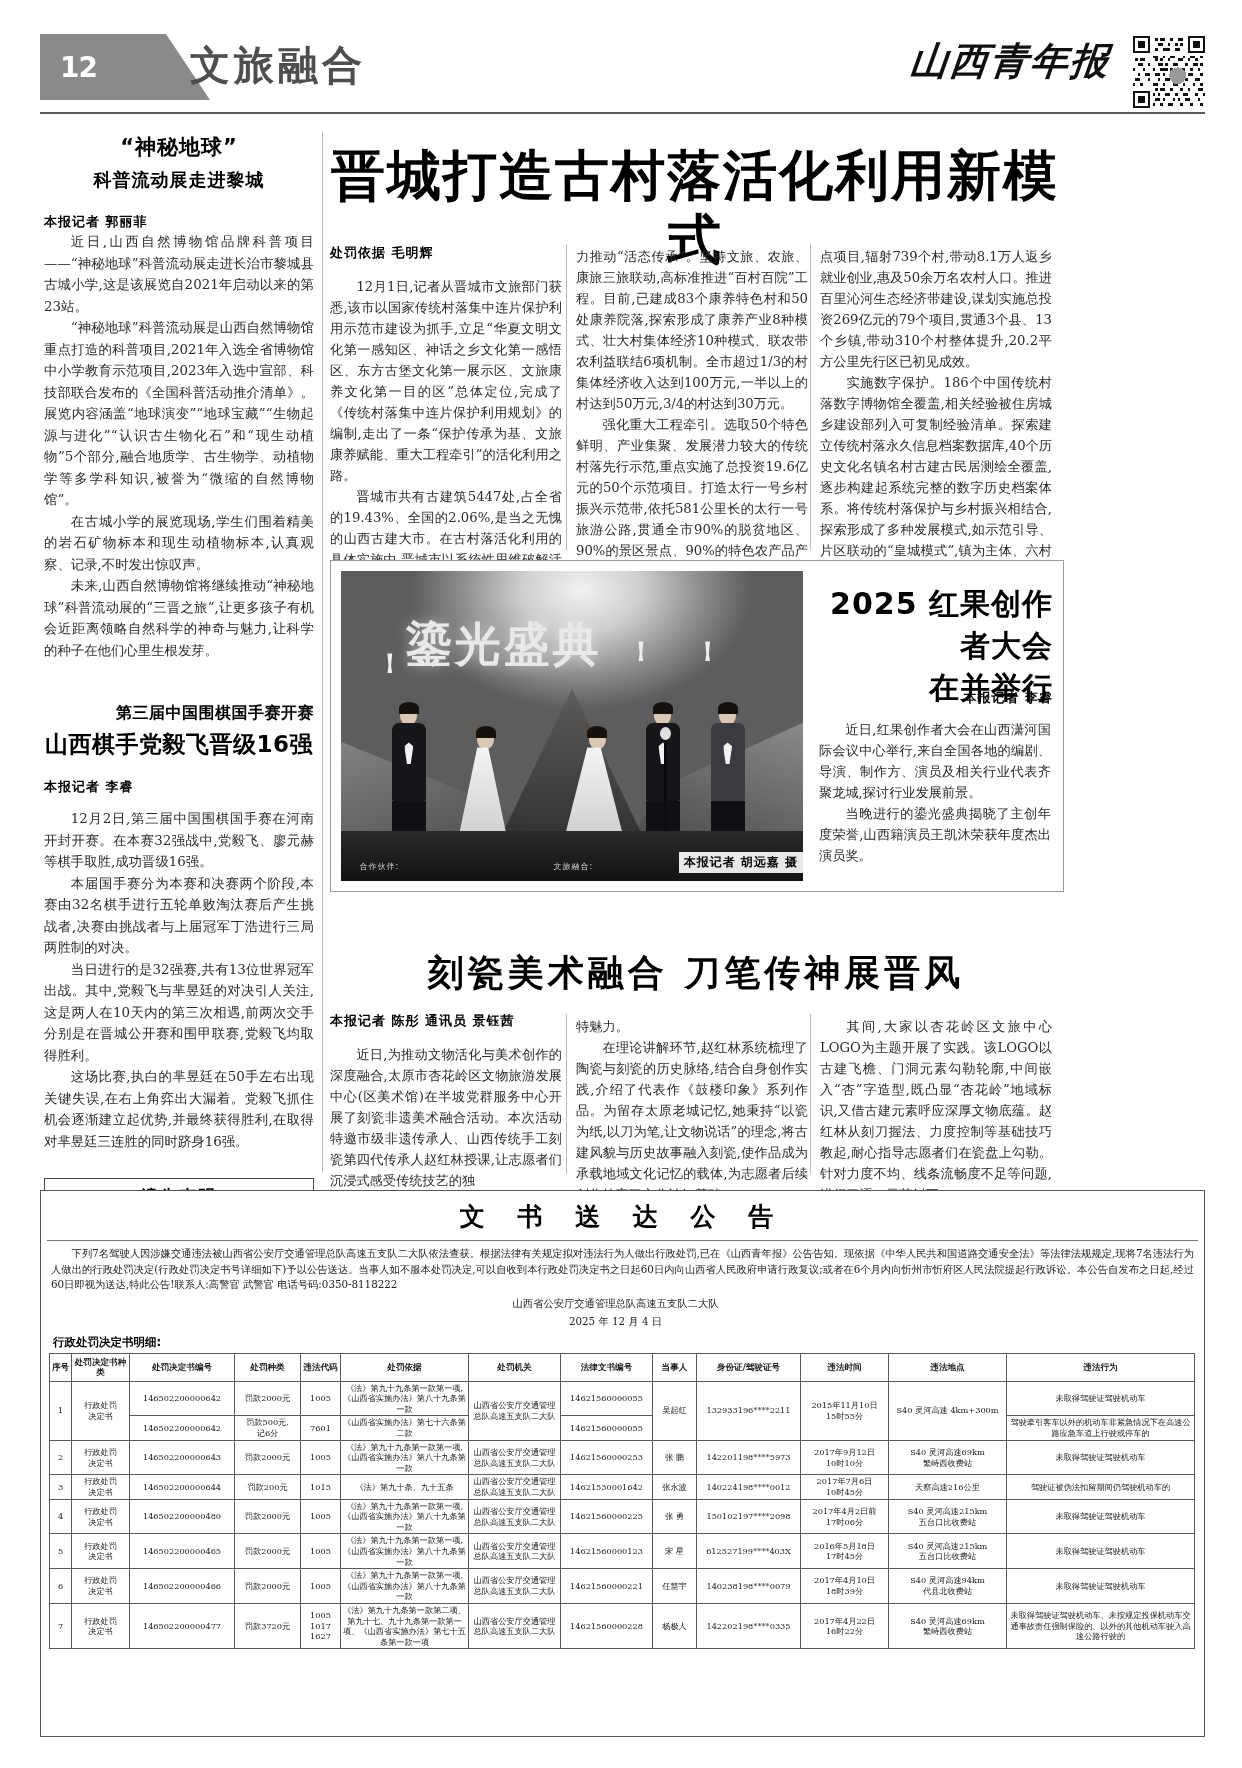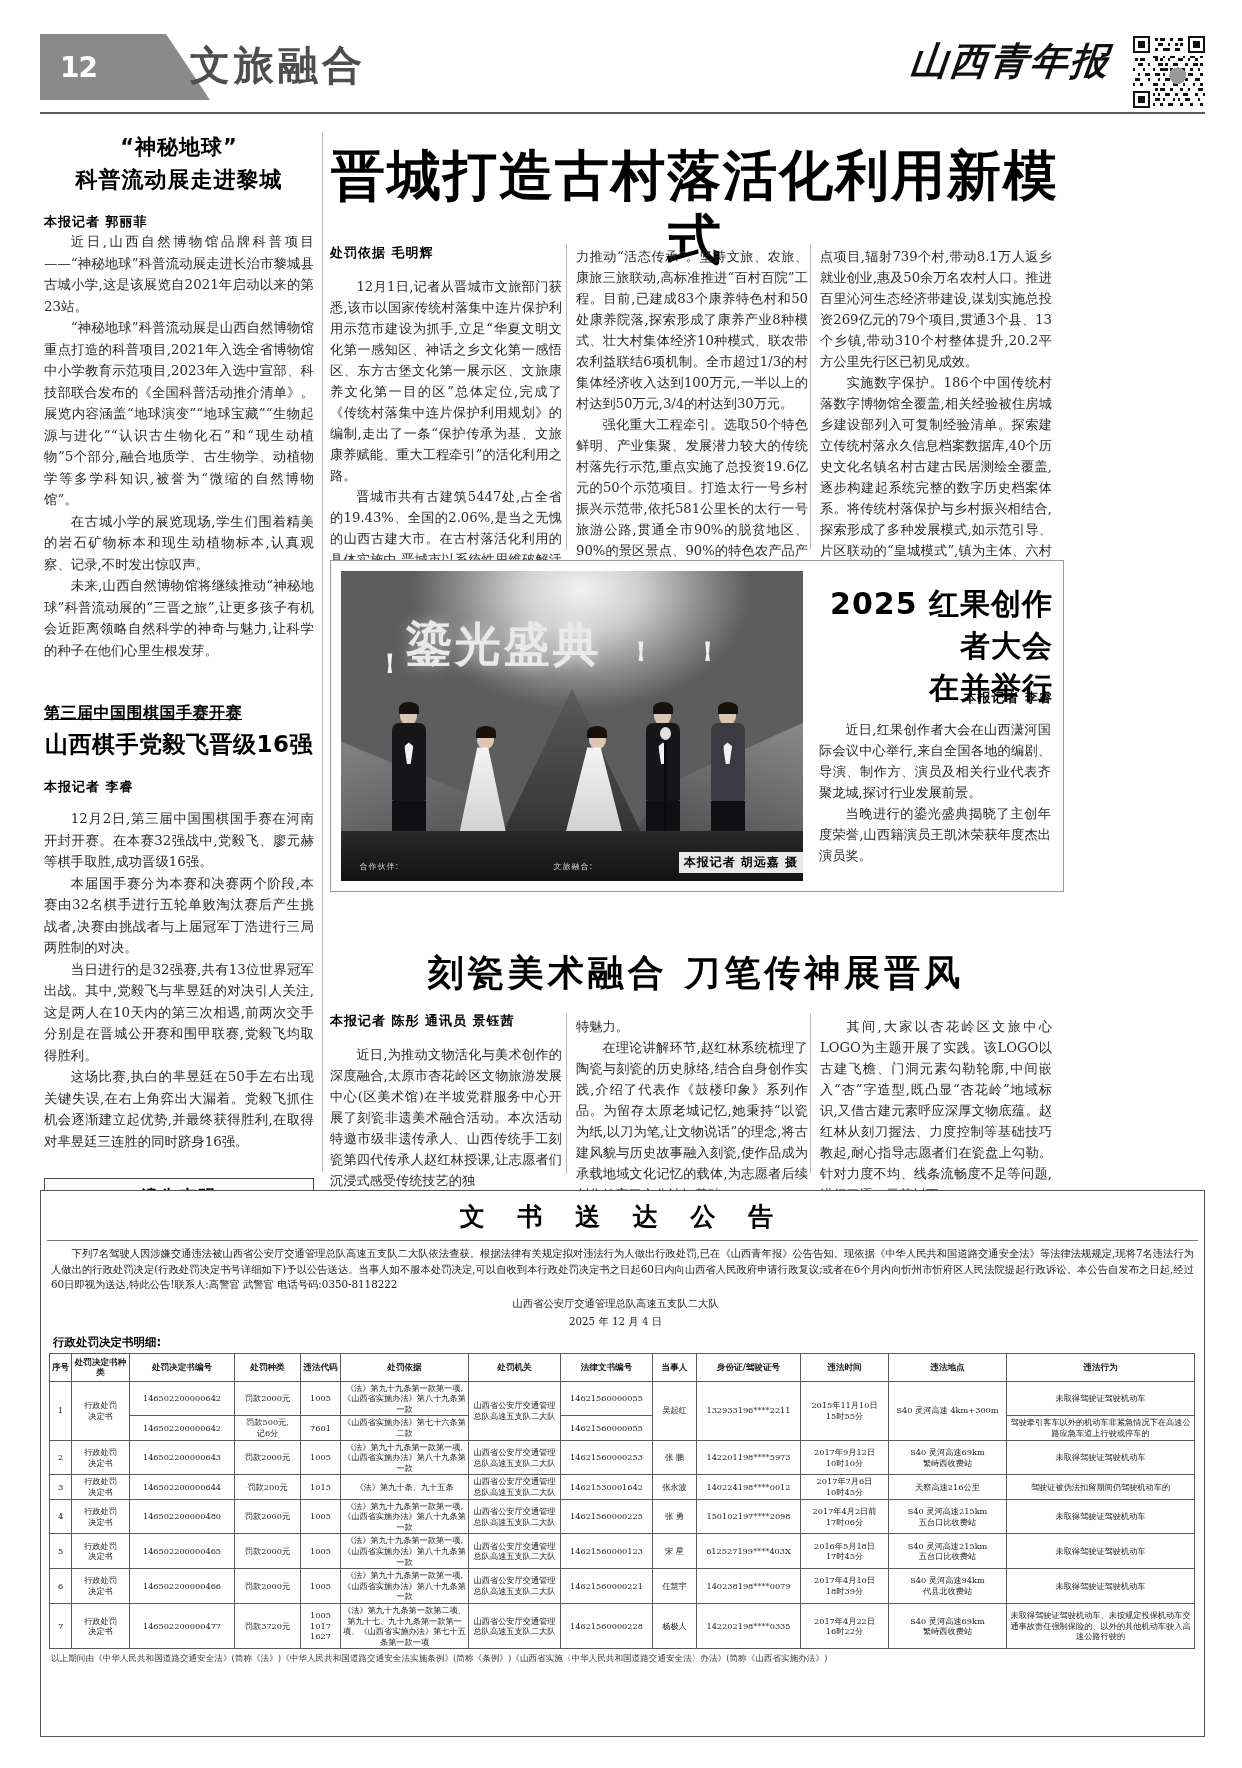--- a/index.html
+++ b/index.html
@@ -53,26 +53,26 @@
     font-family:"DejaVu Serif","Liberation Serif",serif;
     font-size:13.4px;line-height:21.5px;color:#2b2b2b;
     text-align:justify;text-justify:inter-ideograph;
     text-indent:2em;
   }
   .body-text p{margin:0;}
 
   
   .col-left{position:absolute;left:44px;top:132px;width:270px;}
   .a1-h1{font-size:21px;text-align:center;line-height:30px;letter-spacing:1px;}
-  .a1-h2{font-size:22px;text-align:center;line-height:31px;letter-spacing:1px;margin-top:2px;}
+  .a1-h2{font-size:18px;text-align:center;line-height:31px;letter-spacing:1px;margin-top:2px;}
   .a1-byline{margin-top:18px;}
   .a1-body{}
 
   .a2{margin-top:40px;}
-  .a2-kicker{font-size:16px;text-align:left;line-height:24px;letter-spacing:0.5px;text-decoration:underline;}
+  .a2-kicker{font-size:16px;text-align:right;line-height:24px;letter-spacing:0.5px;}
   .a2-h{font-size:23px;text-align:center;line-height:32px;letter-spacing:0.5px;margin-top:3px;}
   .a2-byline{margin-top:18px;}
   .a2-body{margin-top:12px;}
 
   .lost-box{
     margin-top:26px;border:1px solid #4a4a4a;padding:6px 8px 8px 8px;
   }
   .lost-title{
     font-size:17px;font-weight:bold;text-align:center;letter-spacing:2px;
     color:#000;margin-bottom:3px;
@@ -637,16 +637,15 @@
             <td>山西省公安厅交通管理<br>总队高速五支队二大队</td>
             <td>14621560000228</td>
             <td>杨极人</td>
             <td>142202198****0335</td>
             <td>2017年4月22日<br>16时22分</td>
             <td>S40 灵河高速69km<br>繁峙西收费站</td>
             <td>未取得驾驶证驾驶机动车、未按规定投保机动车交通事故责任强制保险的、以外的其他机动车驶入高速公路行驶的</td>
           </tr>
         </tbody>
     </table>
-    <div class="notice-foot">以上期间由《中华人民共和国道路交通安全法》(简称《法》)《中华人民共和国道路交通安全法实施条例》(简称《条例》)《山西省实施〈中华人民共和国道路交通安全法〉办法》(简称《山西省实施办法》)</div>
   </div>
 
 </div>
 
 </body></html>

